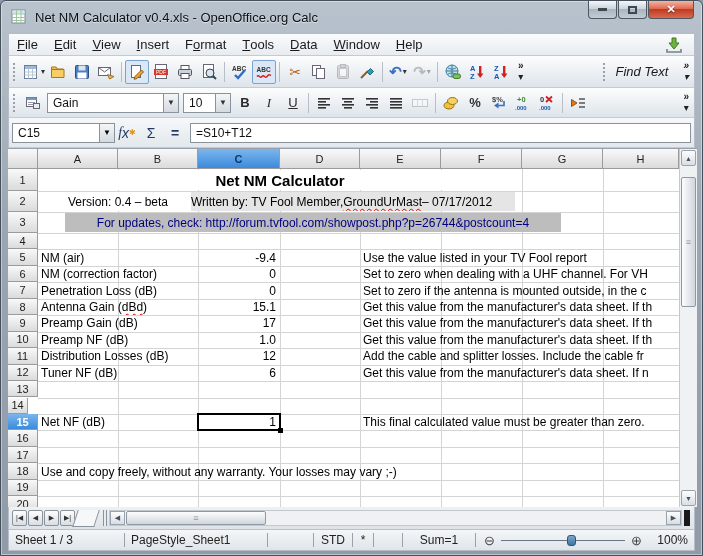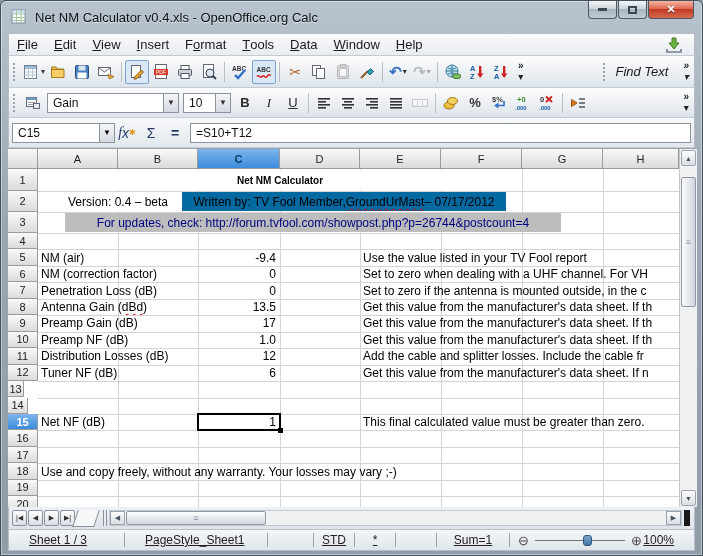--- a/index.html
+++ b/index.html
@@ -90,21 +90,21 @@
   .hscroll{position:absolute;left:100px;right:12px;top:3px;height:16px;background:#f0f1f3;border:1px solid #c3c9cf;}
   .h-btn{position:absolute;top:0;bottom:0;width:15px;background:linear-gradient(#fdfdfd,#d9dee4);
     border:1px solid #9aa3ad;display:flex;align-items:center;justify-content:center;font-size:7px;color:#46525e;}
   .h-thumb{position:absolute;top:0;bottom:0;left:16px;width:140px;background:linear-gradient(#fdfdfd,#cfd6dd);
     border:1px solid #8f98a2;border-radius:2px;display:flex;align-items:center;justify-content:center;color:#8f98a2;font-size:9px;}
   .split-handle{position:absolute;right:4px;top:3px;width:6px;height:16px;background:#1a1a1a;}
   
   .statusbar{top:528px;height:22px;display:flex;align-items:center;font-size:12px;color:#222;
     background:linear-gradient(#f4f6f8,#dfe5ea);border:1px solid #b6bdc5;border-top:1px solid #b9c0c8;}
   .sb-div{width:1px;height:14px;background:#9aa3ac;flex:none;}
-  .sb-f{display:flex;align-items:center;flex:none;padding:0 20px;height:100%;text-decoration:underline;}
+  .sb-f{display:flex;align-items:center;flex:none;padding:0 6px;height:100%;}
   .zoom-wrap{flex:1;display:flex;align-items:center;padding:0 8px;height:100%;}
   .zoom-track{flex:1;height:1px;background:#6a7680;position:relative;margin:0 6px;}
   .zoom-thumb{position:absolute;left:53%;top:-5px;width:9px;height:11px;background:linear-gradient(#7aa7cc,#3f75a3);
     border:1px solid #2c567c;border-radius:3px;}
   .zoom-pm{font-size:13px;color:#444;line-height:1;}
 </style>
 </head>
 <body>
 
 <div class="window">
@@ -440,21 +440,21 @@
       <div class="rowhdr" style="left:0;top:63px;width:30px;height:21px">3</div>
       <div class="rowhdr" style="left:0;top:84px;width:30px;height:16.45px">4</div>
       <div class="rowhdr" style="left:0;top:100.45px;width:30px;height:16.45px">5</div>
       <div class="rowhdr" style="left:0;top:116.9px;width:30px;height:16.45px">6</div>
       <div class="rowhdr" style="left:0;top:133.35px;width:30px;height:16.45px">7</div>
       <div class="rowhdr" style="left:0;top:149.79999999999998px;width:30px;height:16.45px">8</div>
       <div class="rowhdr" style="left:0;top:166.24999999999997px;width:30px;height:16.45px">9</div>
       <div class="rowhdr" style="left:0;top:182.69999999999996px;width:30px;height:16.45px">10</div>
       <div class="rowhdr" style="left:0;top:199.14999999999995px;width:30px;height:16.45px">11</div>
       <div class="rowhdr" style="left:0;top:215.59999999999994px;width:30px;height:16.45px">12</div>
-      <div class="rowhdr" style="left:0;top:232.04999999999993px;width:16px;height:16.45px">13</div>
+      <div class="rowhdr" style="left:0;top:232.04999999999993px;width:30px;height:16.45px">13</div>
       <div class="rowhdr" style="left:0;top:248.49999999999991px;width:20px;height:16.45px">14</div>
       <div class="rowhdr hdr-sel" style="left:0;top:264.94999999999993px;width:30px;height:16.45px">15</div>
       <div class="rowhdr" style="left:0;top:281.3999999999999px;width:30px;height:16.45px">16</div>
       <div class="rowhdr" style="left:0;top:297.8499999999999px;width:30px;height:16.45px">17</div>
       <div class="rowhdr" style="left:0;top:314.2999999999999px;width:30px;height:16.45px">18</div>
       <div class="rowhdr" style="left:0;top:330.7499999999999px;width:30px;height:16.45px">19</div>
       <div class="rowhdr" style="left:0;top:347.1999999999999px;width:30px;height:16.45px">20</div>
       <div class="gl-v" style="left:110px;top:20px;width:1px;height:339px"></div>
       <div class="gl-v" style="left:190px;top:20px;width:1px;height:339px"></div>
       <div class="gl-v" style="left:272px;top:20px;width:1px;height:339px"></div>
@@ -476,35 +476,35 @@
       <div class="gl-h" style="left:30px;top:199.14999999999995px;width:641px;height:1px"></div>
       <div class="gl-h" style="left:30px;top:215.59999999999994px;width:641px;height:1px"></div>
       <div class="gl-h" style="left:30px;top:232.04999999999993px;width:641px;height:1px"></div>
       <div class="gl-h" style="left:30px;top:248.49999999999991px;width:641px;height:1px"></div>
       <div class="gl-h" style="left:30px;top:264.94999999999993px;width:641px;height:1px"></div>
       <div class="gl-h" style="left:30px;top:281.3999999999999px;width:641px;height:1px"></div>
       <div class="gl-h" style="left:30px;top:297.8499999999999px;width:641px;height:1px"></div>
       <div class="gl-h" style="left:30px;top:314.2999999999999px;width:641px;height:1px"></div>
       <div class="gl-h" style="left:30px;top:330.7499999999999px;width:641px;height:1px"></div>
       <div class="gl-h" style="left:30px;top:347.1999999999999px;width:641px;height:1px"></div>
-      <div class="cell-text" style="left:30px;top:21px;width:484px;height:20px;justify-content:center;font-weight:bold;font-size:10px;background:#fff">Net NM Calculator</div>
+      <div class="cell-text" style="left:30px;top:21px;width:484px;height:20px;justify-content:center;font-weight:bold;font-size:15px;background:#fff">Net NM Calculator</div>
       <div class="cell-text" style="left:30px;top:43px;width:160px;height:19px;justify-content:center;background:#fff">Version: 0.4 – beta</div>
-      <div class="cell-text" style="left:174px;top:43px;width:324px;height:19px;justify-content:center;background:#0369a1">Written by: TV Fool Member, <span class="sq">GroundUrMast</span> – 07/17/2012</div>
+      <div class="cell-text" style="left:183px;top:43px;width:324px;height:19px;justify-content:flex-start;background:#e5e5e5">Written by: TV Fool Member, <span class="sq">GroundUrMast</span> – 07/17/2012</div>
       <div class="cell-text" style="left:57px;top:64px;width:496px;height:19px;justify-content:center;background:#bdbdbd;color:#000080">For updates, check:  http://forum.tvfool.com/showpost.php?p=26744&amp;postcount=4</div>
       <div class="cell-text" style="left:33px;top:100.45px;height:16.45px;max-width:155px">NM (air)</div>
       <div class="cell-text" style="left:190px;top:100.45px;width:78px;height:16.45px;justify-content:flex-end">-9.4</div>
       <div class="cell-text" style="left:355px;top:100.45px;width:316px;height:16.45px">Use the value listed in your TV Fool report</div>
       <div class="cell-text" style="left:33px;top:116.9px;height:16.45px;max-width:155px">NM (correction factor)</div>
       <div class="cell-text" style="left:190px;top:116.9px;width:78px;height:16.45px;justify-content:flex-end">0</div>
       <div class="cell-text" style="left:355px;top:116.9px;width:316px;height:16.45px">Set to zero when dealing with a UHF channel. For VH</div>
       <div class="cell-text" style="left:33px;top:133.35px;height:16.45px;max-width:155px">Penetration Loss (dB)</div>
       <div class="cell-text" style="left:190px;top:133.35px;width:78px;height:16.45px;justify-content:flex-end">0</div>
       <div class="cell-text" style="left:355px;top:133.35px;width:316px;height:16.45px">Set to zero if the antenna is mounted outside, in the c</div>
       <div class="cell-text" style="left:33px;top:149.79999999999998px;height:16.45px;max-width:155px">Antenna Gain (<span class="sq">dBd</span>)</div>
-      <div class="cell-text" style="left:190px;top:149.79999999999998px;width:78px;height:16.45px;justify-content:flex-end">13.5</div>
+      <div class="cell-text" style="left:190px;top:149.79999999999998px;width:78px;height:16.45px;justify-content:flex-end">15.1</div>
       <div class="cell-text" style="left:355px;top:149.79999999999998px;width:316px;height:16.45px">Get this value from the manufacturer's data sheet. If th</div>
       <div class="cell-text" style="left:33px;top:166.24999999999997px;height:16.45px;max-width:155px">Preamp Gain (dB)</div>
       <div class="cell-text" style="left:190px;top:166.24999999999997px;width:78px;height:16.45px;justify-content:flex-end">17</div>
       <div class="cell-text" style="left:355px;top:166.24999999999997px;width:316px;height:16.45px">Get this value from the manufacturer's data sheet. If th</div>
       <div class="cell-text" style="left:33px;top:182.69999999999996px;height:16.45px;max-width:155px">Preamp NF (dB)</div>
       <div class="cell-text" style="left:190px;top:182.69999999999996px;width:78px;height:16.45px;justify-content:flex-end">1.0</div>
       <div class="cell-text" style="left:355px;top:182.69999999999996px;width:316px;height:16.45px">Get this value from the manufacturer's data sheet. If th</div>
       <div class="cell-text" style="left:33px;top:199.14999999999995px;height:16.45px;max-width:155px">Distribution Losses (dB)</div>
       <div class="cell-text" style="left:190px;top:199.14999999999995px;width:78px;height:16.45px;justify-content:flex-end">12</div>
       <div class="cell-text" style="left:355px;top:199.14999999999995px;width:316px;height:16.45px">Add the cable and splitter losses. Include the cable fr</div>

